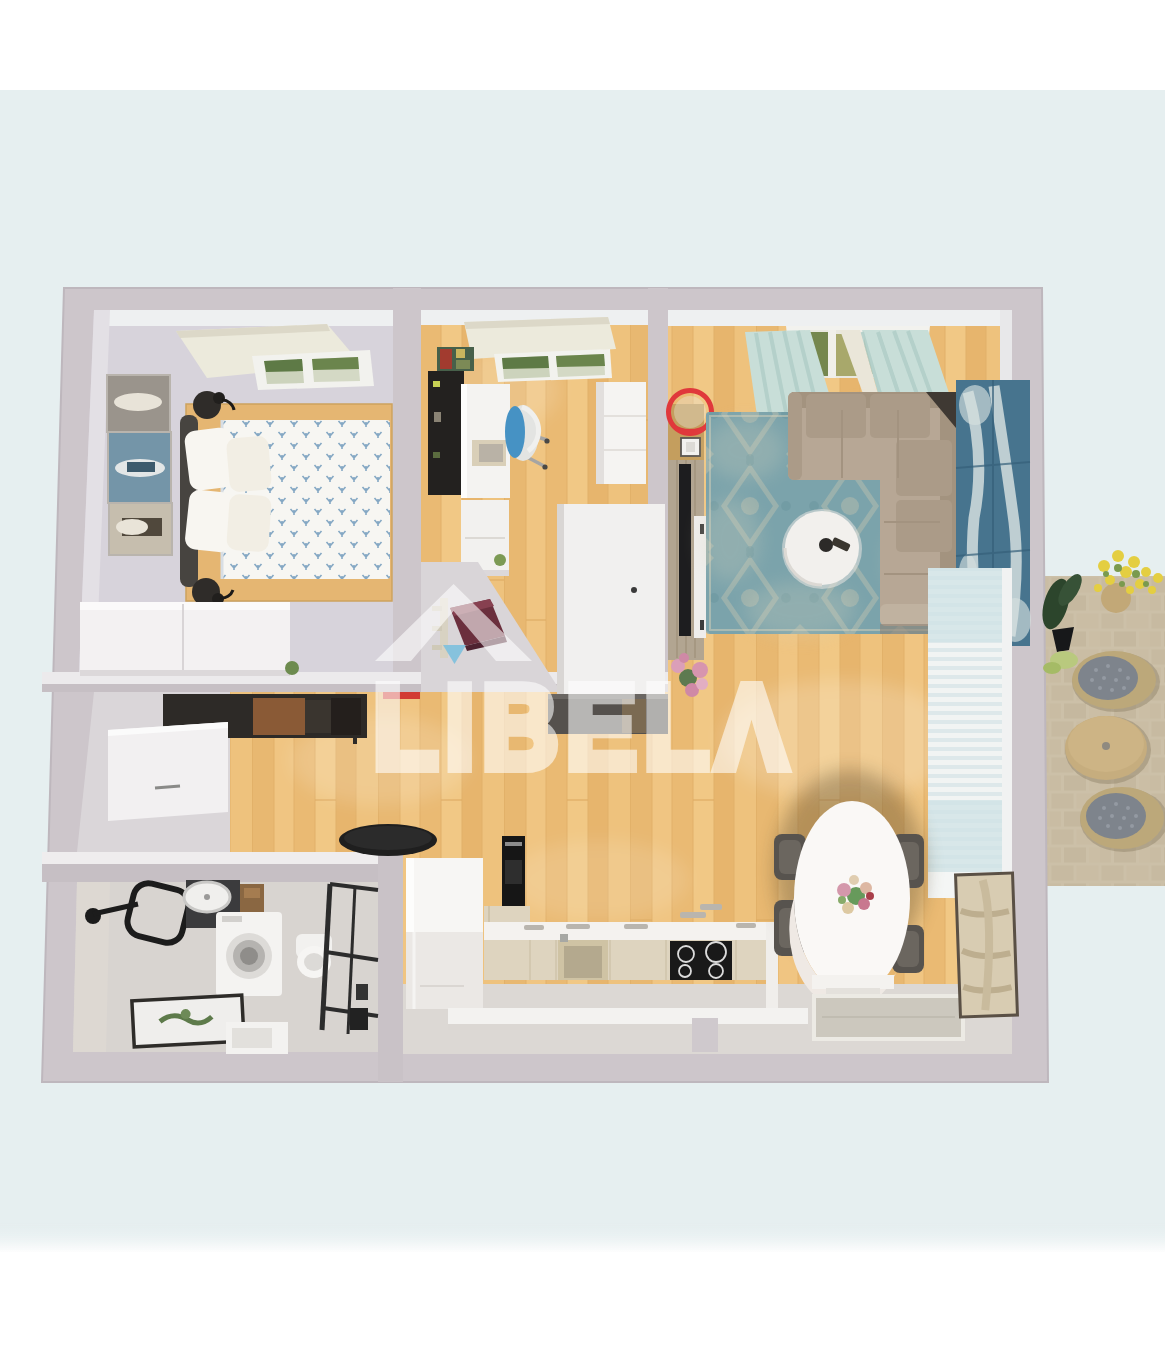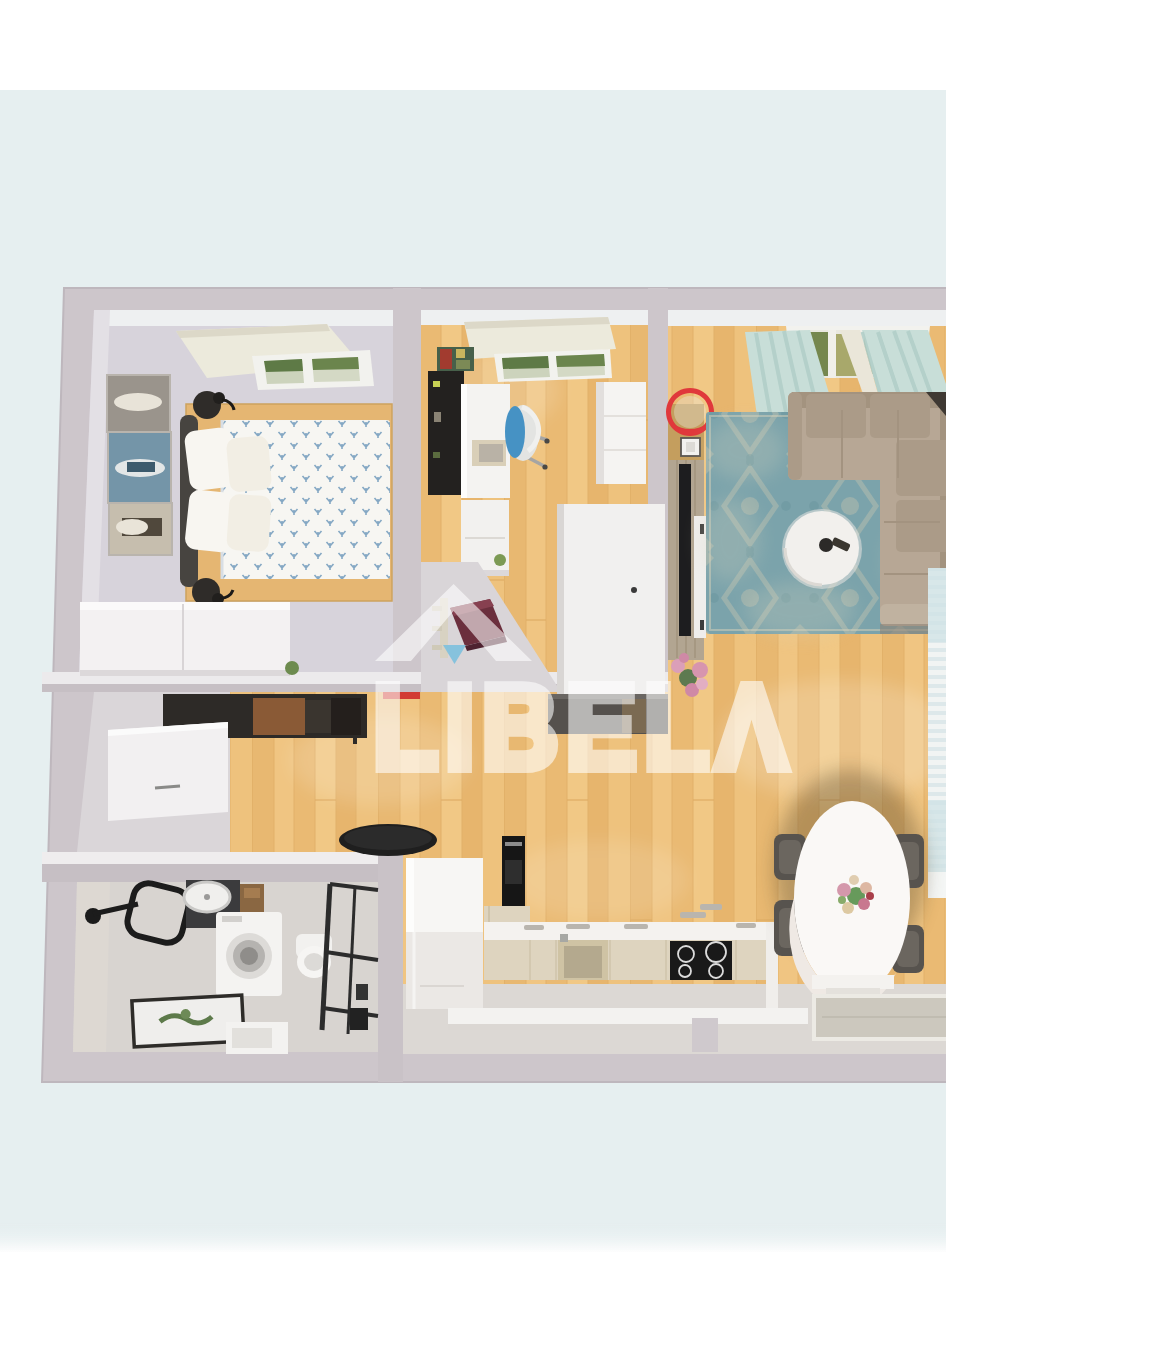--- a/index.html
+++ b/index.html
@@ -1,16 +1,16 @@
 <!DOCTYPE html>
 <html><head>
 <meta charset="utf-8">
 <style>
   html,body{margin:0;padding:0;background:#ffffff;}
-  #stage{position:relative;width:946px;height:1356px;overflow:hidden;background:#ffffff;
+  #stage{position:relative;width:1165px;height:1356px;overflow:hidden;background:#ffffff;
          font-family:"Liberation Sans", sans-serif;}
 </style>
 </head>
 <body>
 <div id="stage">
 <svg width="1165" height="1356" viewBox="0 0 1165 1356">
 <defs>
   <pattern id="wood" width="126" height="500" patternUnits="userSpaceOnUse">
     <rect width="126" height="500" fill="#ecbe77"></rect>
     <rect x="0" width="22" height="500" fill="#e8b871"></rect>

